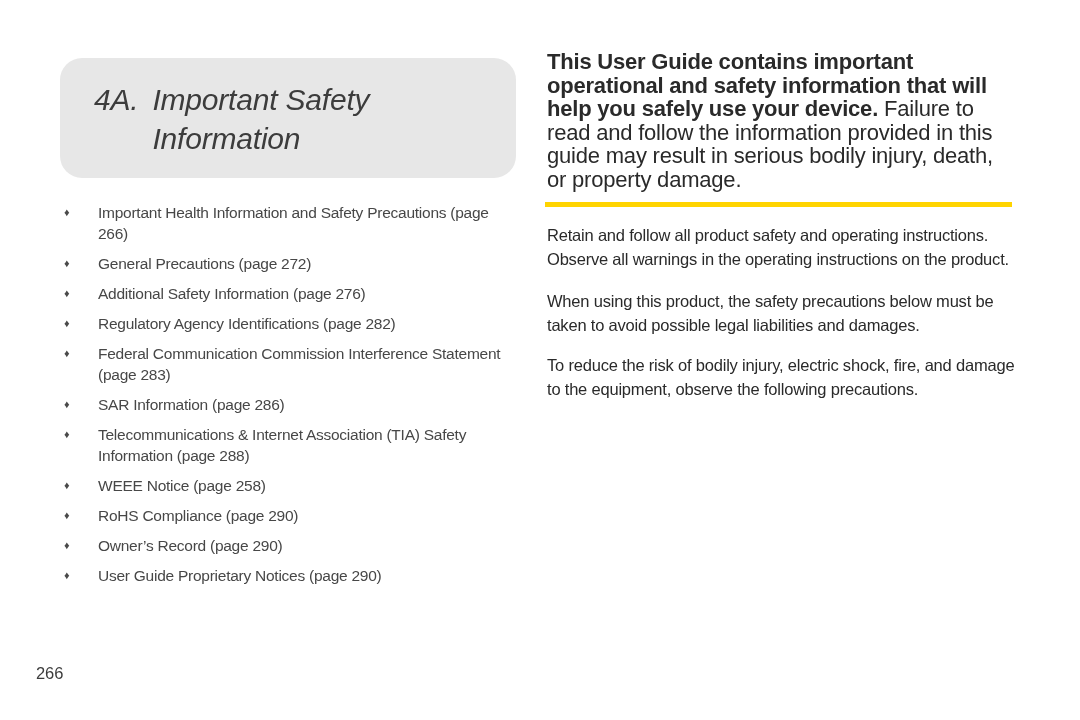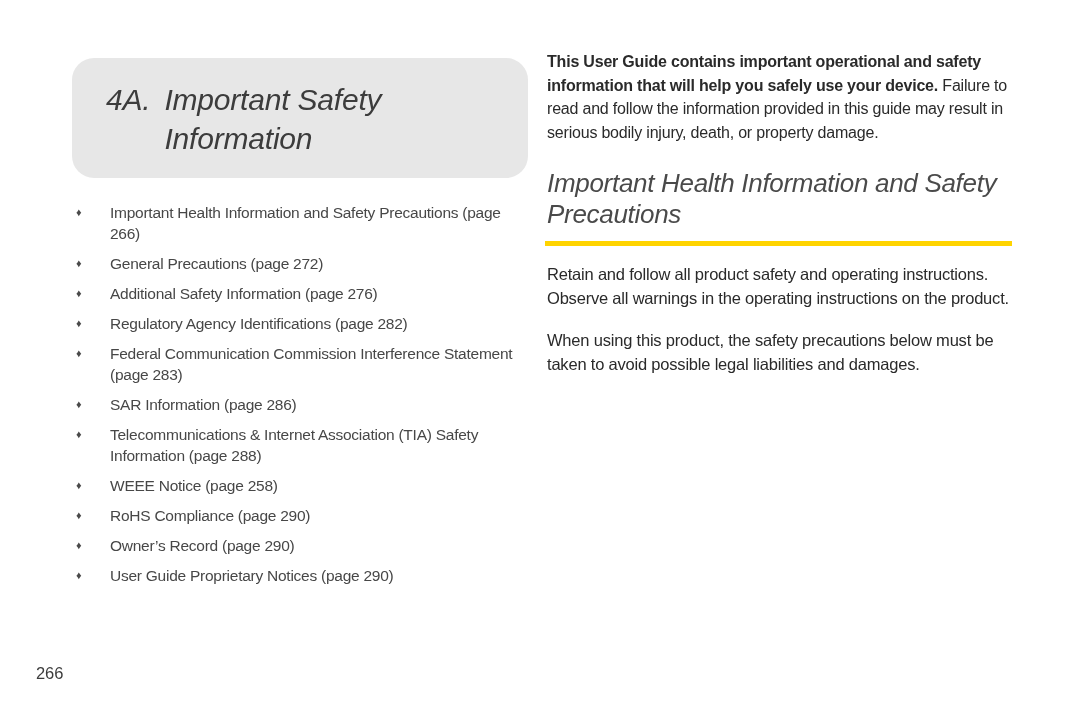--- a/index.html
+++ b/index.html
@@ -18,21 +18,21 @@
   }
 
   .page {
     position: absolute;
     inset: 0;
   }
 
   
   .col-left {
     position: absolute;
-    left: 72px;
+    left: 60px;
     top: 58px;
     width: 460px;
   }
 
   .chapter-banner {
     width: 456px;
     min-height: 107px;
     box-sizing: border-box;
     background: #e7e7e7;
     border-radius: 22px;
@@ -83,21 +83,21 @@
 
   
   .col-right {
     position: absolute;
     left: 547px;
     top: 50px;
     width: 470px;
   }
 
   .intro {
-    font-size: 16px;
+    font-size: 22px;
     line-height: 23.5px;
     color: #2a2a2a;
     letter-spacing: -0.2px;
     margin: 0;
   }
   .intro .lead {
     font-weight: bold;
   }
 
   .section-head {
@@ -218,25 +218,25 @@
         <span class="toc-text">User Guide Proprietary Notices (page 290)</span>
       </div>
 
     </div>
   </div>
 
   <div class="col-right">
 
     <p class="intro"><span class="lead">This User Guide contains important operational and safety information that will help you safely use your device.</span><span> Failure to read and follow the information provided in this guide may result in serious bodily injury, death, or property damage.</span></p>
 
-    <h2 class="section-head">Important Health Information and Safety Precautions</h2>
     <div class="rule" style="background: rgb(255, 212, 0);"></div>
 
     <p class="body-para">Retain and follow all product safety and operating instructions. Observe all warnings in the operating instructions on the product.</p>
     <p class="body-para first">When using this product, the safety precautions below must be taken to avoid possible legal liabilities and damages.</p>
+    <p class="body-para">To reduce the risk of bodily injury, electric shock, fire, and damage to the equipment, observe the following precautions.</p>
 
   </div>
 
   <div class="footer">
     <span class="footer-page">266</span>
   </div>
 
 </div>
 
 </body></html>

